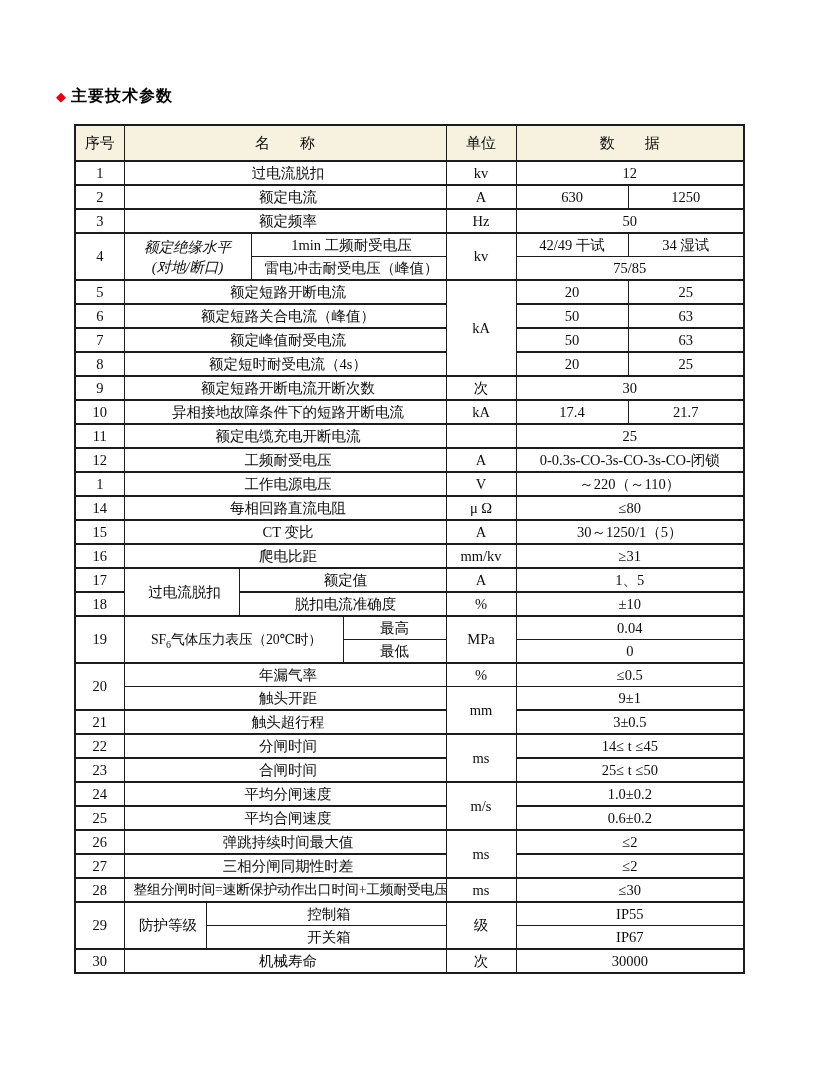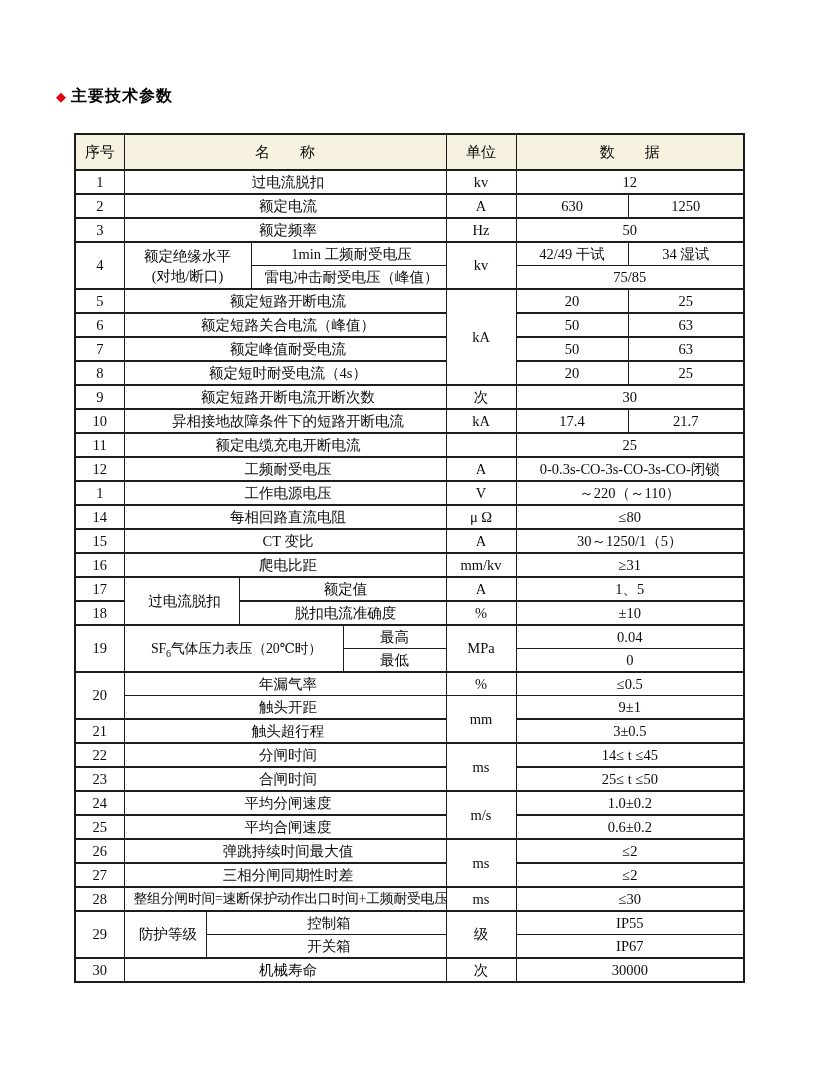--- a/index.html
+++ b/index.html
@@ -18,21 +18,21 @@
     font-weight:bold;font-size:16px;color:#000;
     letter-spacing:1px;
   }
   .diamond{
     color:#e60012;
     font-size:13px;
     line-height:1;
     letter-spacing:0;
   }
   table.tech{
-    position:absolute;left:74px;top:133px;
+    position:absolute;left:74px;top:124px;
     width:669px;
     border-collapse:collapse;
     table-layout:fixed;
     border:2px solid #1c1c1c;
     font-size:14.5px;
   }
   table.tech td,table.tech th{
     border:1px solid #1c1c1c;
     padding:0 3px;
     text-align:center;
@@ -44,21 +44,21 @@
     font-weight:normal;
   }
   table.tech tr.hdr th{
     background:#f7f2e0;
     height:34px;
     font-size:15px;
   }
   table.tech tr.major td{border-top-width:2px;}
   table.tech tr.hdr th{border-bottom-width:2px;}
   .name{text-align:left;padding-left:9px !important;}
-  .two-line{line-height:20px;}
+  .two-line{line-height:20px;font-style:italic;}
   .small{font-size:13.8px;letter-spacing:-0.2px;}
   sub{font-size:10px;line-height:0;}
 </style>
 </head>
 <body>
 
 <div class="page">
 
   <div class="title">
     <span class="diamond">◆</span>

